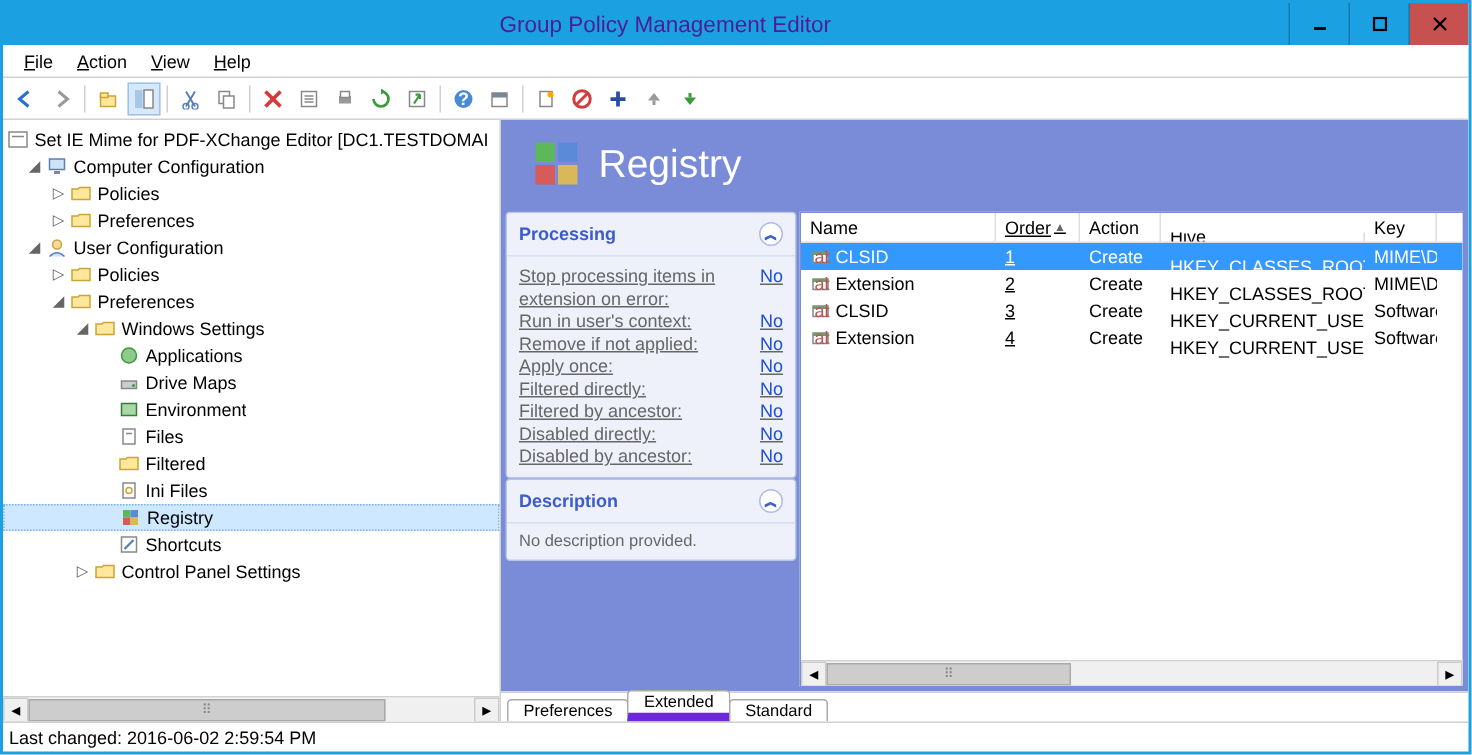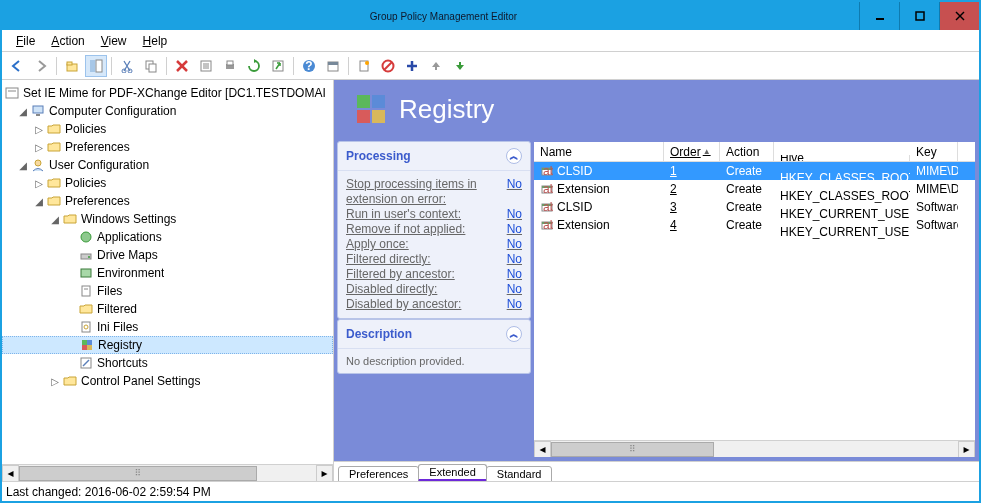--- a/index.html
+++ b/index.html
@@ -1,18 +1,18 @@
 <!DOCTYPE html>
 <html><head>
 <meta charset="utf-8">
 <style>
 * { box-sizing: border-box; margin: 0; padding: 0; font-family: "Segoe UI", Tahoma, sans-serif; font-size: 12px; }
 body { background: #fff; width: 981px; height: 503px; border: 2px solid #1ba1e2; display: flex; flex-direction: column; overflow: hidden; }
 .titlebar { background: #1ba1e2; height: 28px; display: flex; align-items: center; position: relative; }
-.titlebar .title { flex: 1; text-align: center; color: #0f172a; font-size: 10px; }
+.titlebar .title { flex: 1; text-align: center; color: #4c1d95; font-size: 15px; }
 .winbtns { display: flex; height: 100%; }
 .winbtn { width: 40px; display: flex; align-items: center; justify-content: center; border-left: 1px solid #0e7bb0; }
 .winbtn.close { background: #c75050; }
 .menubar { height: 22px; display: flex; align-items: center; padding: 0 6px; border-bottom: 1px solid #d0d0d0; background: #fff; }
 .menuitem { padding: 2px 8px; cursor: default; }
 .menuitem u { text-decoration: underline; }
 .toolbar { height: 28px; display: flex; align-items: center; padding: 0 4px; gap: 2px; background: #fff; border-bottom: 1px solid #d0d0d0; }
 .toolbtn { width: 22px; height: 22px; display: flex; align-items: center; justify-content: center; }
 .toolsep { width: 1px; height: 18px; background: #d0d0d0; margin: 0 2px; }
 .content { flex: 1; display: flex; overflow: hidden; }
@@ -44,21 +44,21 @@
 .colh { padding: 2px 6px; border-right: 1px solid #ddd; overflow: hidden; white-space: nowrap; display: flex; align-items: center; gap: 2px; }
 .listbody { flex: 1; overflow: hidden; }
 .listrow { display: flex; height: 18px; align-items: center; }
 .listrow.sel { background: #3399ff; color: #fff; }
 .cell { padding: 0 6px; overflow: hidden; white-space: nowrap; }
 .col-name { width: 130px; } .col-order { width: 56px; text-decoration: underline; } .col-action { width: 54px; } .col-hive { width: 136px; margin-top: 13px; } .col-key { width: 48px; }
 .reg-icon { width: 14px; height: 14px; margin-right: 3px; display: inline-flex; align-items: center; justify-content: center; background: #fff; }
 .listrow.sel .reg-icon { background: transparent; }
 .tabbar { height: 20px; display: flex; align-items: flex-end; background: #fff; padding-left: 4px; border-top: 1px solid #d0d0d0; }
 .tab { border: 1px solid #aaa; border-top-left-radius: 3px; border-top-right-radius: 3px; padding: 1px 10px; margin-right: -1px; background: #fff; font-size: 11px; position: relative; bottom: -1px; }
-.tab.active { background: #fff; border-bottom: 3px solid #6d28d9; }
+.tab.active { background: #fff; border-bottom: 7px solid #6d28d9; }
 .statusbar { height: 20px; border-top: 1px solid #d0d0d0; display: flex; align-items: center; padding: 0 4px; font-size: 11px; }
 svg { display: block; }
 </style>
 </head>
 <body>
 
 <div class="titlebar">
   <div style="width:26px"></div>
   <div class="title">Group Policy Management Editor</div>
   <div class="winbtns">

